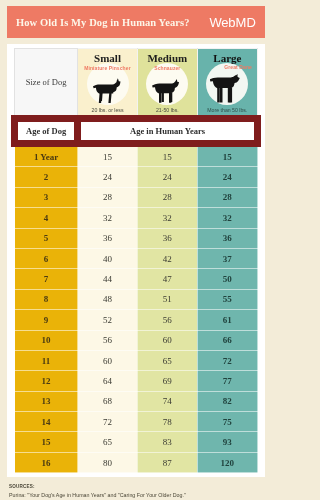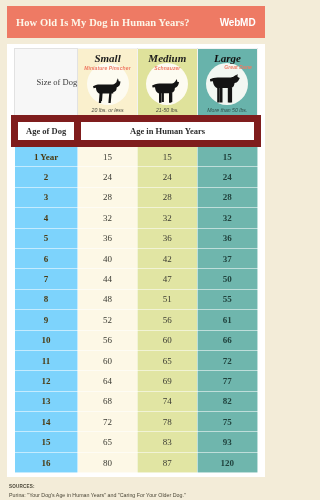--- a/index.html
+++ b/index.html
@@ -19,21 +19,21 @@
     display:flex;align-items:center;justify-content:space-between;
     padding:16px 9px;
     box-sizing:border-box;
   }
   .header-title{
     color:#fdf6e8;font-size:10.5px;font-weight:bold;
     font-family:"Liberation Serif",serif;letter-spacing:.1px;
     white-space:nowrap;
   }
   .logo{
-    color:#ffffff;font-size:10px;font-weight:bold;
+    color:#ffffff;font-size:13px;font-weight:normal;
     font-family:"Liberation Sans",sans-serif;letter-spacing:-.2px;
   }
   .logo .md{letter-spacing:.2px;}
 
   
   .table-wrap{
     margin:6px 7px 0 7px;
     background:#ffffff;
     padding:4px;
     box-sizing:border-box;
@@ -43,30 +43,29 @@
 
   col.c-age{width:26%;}
   col.c-s{width:24.6%;}
   col.c-m{width:24.6%;}
   col.c-l{width:24.8%;}
 
   
   .size-label-cell{
     background:#f7f7f7;
     border:1px solid #e2e2e2;
-    text-align:right;vertical-align:middle;
+    text-align:center;vertical-align:middle;
     font-size:8.5px;color:#3b3b3b;
     font-family:"Liberation Serif",serif;
     height:66px;
     margin-top:30px;
   }
   .size-cell{
     height:66px;vertical-align:top;text-align:center;position:relative;
     border:1px solid rgba(0,0,0,.05);
-    font-style:italic;
   }
   .size-cell.small{background:#faf0cd;}
   .size-cell.medium{background:#dfe29b;}
   .size-cell.large{background:#68b3ab;}
 
   .size-name{
     position:relative;z-index:3;
     font-size:11px;font-weight:bold;color:#1d1d1d;
     font-family:"Liberation Serif",serif;
     line-height:12px;padding-top:3px;
@@ -113,21 +112,21 @@
     font-family:"Liberation Serif",serif;
   }
 
   
   tbody td{
     height:19.4px;text-align:center;vertical-align:middle;
     font-size:9px;color:#3a3a32;
     font-family:"Liberation Serif",serif;
     border:1px solid rgba(255,255,255,.55);
   }
-  td.age{background:#7dd3fc;font-weight:bold;color:#4a3a12;}
+  td.age{background:#eab308;font-weight:bold;color:#4a3a12;}
   td.v-s{background:#fdf8e6;}
   td.v-m{background:#e1e5a3;}
   td.v-l{background:#6fb6ad;color:#20423d;font-weight:bold;}
   tbody tr:first-child td.age{font-weight:bold;}
 
   
   .footer{
     margin:7px 9px 0 9px;
     font-family:"Liberation Sans",sans-serif;
     color:#4a4637;

